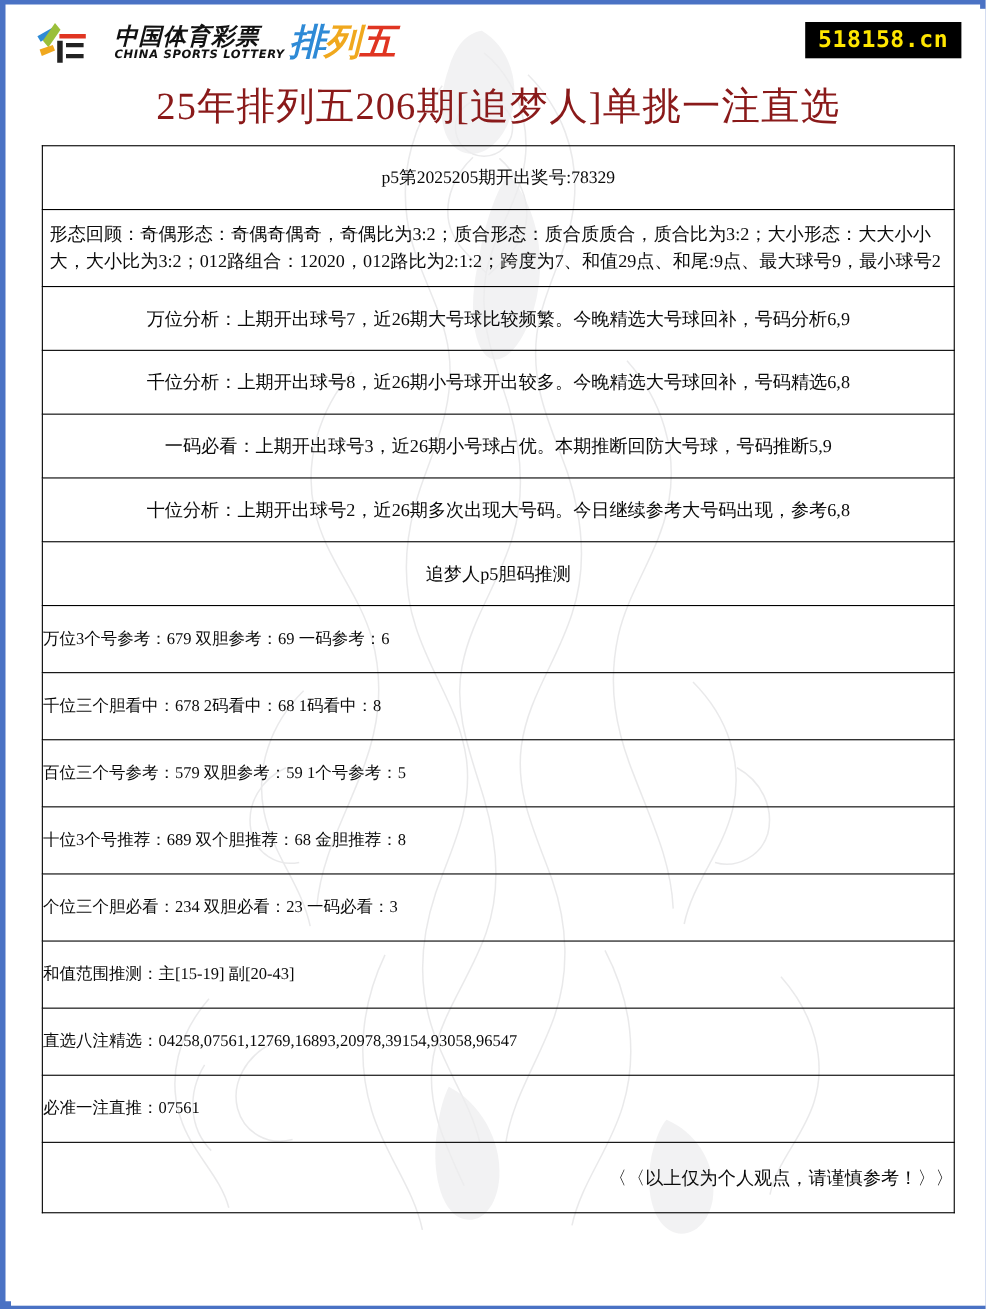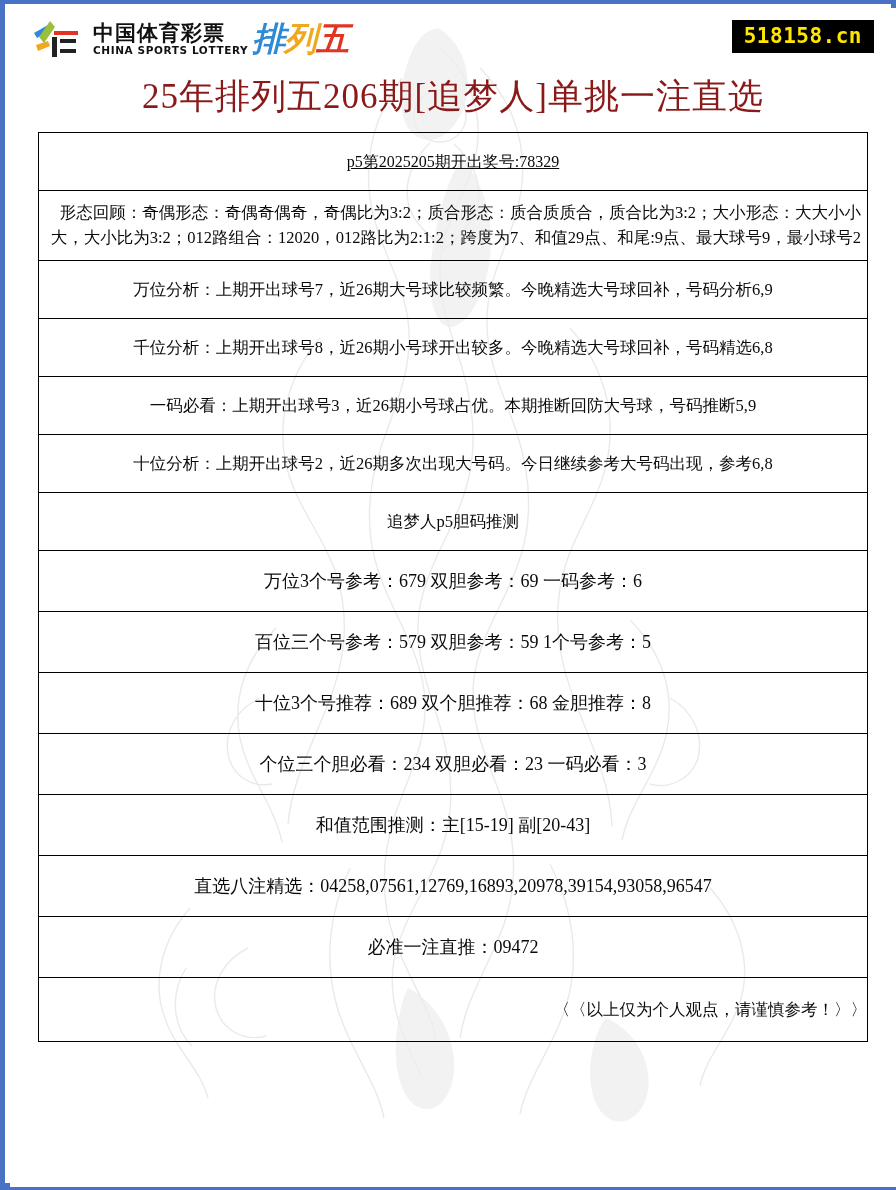--- a/index.html
+++ b/index.html
@@ -43,21 +43,21 @@
     font-family:"DejaVu Sans","Liberation Sans",sans-serif;
     font-weight:700;color:#111;font-size:21px;letter-spacing:1px;
     line-height:22px;
   }
   .logo-en{
     display:block;
     font-family:"DejaVu Sans","Liberation Sans",sans-serif;
     font-weight:700;color:#111;font-size:10.5px;letter-spacing:.6px;
     line-height:13px;
   }
-  .logo-text{margin-left:11px;}
+  .logo-text{margin-left:22px;font-style:italic;}
   .logo-pl5{
     margin-left:4px;
     font-family:Liberation Serif, serif;
     font-weight:700;font-size:33px;line-height:40px;
     font-style:italic;letter-spacing:-1px;
   }
   .logo-pl5 span:nth-child(1){color:#2e8ad6;}
   .logo-pl5 span:nth-child(2){color:#f0a81e;}
   .logo-pl5 span:nth-child(3){color:#e03522;}
   .site-badge{
@@ -85,25 +85,25 @@
   }
   table.grid td{
     border:1px solid #000000;
     padding:0;
   }
   .cell{
     font-size:16.5px;color:#0a0a0a;
     line-height:25px;
     font-family:"Liberation Serif","DejaVu Serif",serif;
   }
-  .r-award{height:57px;line-height:57px;text-align:center;font-size:16px;text-decoration:underline;}
-  .r-para{padding:9px 6px 10px 6px;text-align:right;font-size:16.5px;line-height:25px;}
+  .r-award{height:57px;line-height:57px;text-align:center;font-size:16px;}
+  .r-para{padding:9px 6px 10px 6px;text-align:left;font-size:16.5px;line-height:25px;}
   .r-ana{height:57px;line-height:57px;text-align:center;font-size:16.5px;}
   .r-sec{height:57px;line-height:57px;text-align:center;font-size:16.5px;}
-  .r-pick{height:60px;line-height:60px;text-align:center;font-size:18px;}
+  .r-pick{height:60px;line-height:60px;text-align:left;font-size:15px;}
   .r-foot{height:63px;line-height:63px;text-align:right;font-size:16.5px;}
 </style>
 </head>
 <body>
 
 <div class="page-frame">
   <div class="page-inner">
 
     <svg class="watermark" viewBox="0 0 886 1179" preserveAspectRatio="none">
       <g fill="none" stroke="#b9b9bd" stroke-width="1.4">
@@ -193,20 +193,25 @@
               <div class="cell r-sec">追梦人p5胆码推测</div>
             </td>
         </tr>
         <tr>
           <td>
               <div class="cell r-pick">万位3个号参考：679 双胆参考：69 一码参考：6</div>
             </td>
         </tr>
         <tr>
           <td>
+              <div class="cell r-pick">千位三个胆看中：678 2码看中：68 1码看中：8</div>
+            </td>
+        </tr>
+        <tr>
+          <td>
               <div class="cell r-pick">百位三个号参考：579 双胆参考：59 1个号参考：5</div>
             </td>
         </tr>
         <tr>
           <td>
               <div class="cell r-pick">十位3个号推荐：689 双个胆推荐：68 金胆推荐：8</div>
             </td>
         </tr>
         <tr>
           <td>
@@ -218,21 +223,21 @@
               <div class="cell r-pick">和值范围推测：主[15-19] 副[20-43]</div>
             </td>
         </tr>
         <tr>
           <td>
               <div class="cell r-pick">直选八注精选：04258,07561,12769,16893,20978,39154,93058,96547</div>
             </td>
         </tr>
         <tr>
           <td>
-              <div class="cell r-pick">必准一注直推：09472</div>
+              <div class="cell r-pick">必准一注直推：07561</div>
             </td>
         </tr>
         <tr>
           <td>
               <div class="cell r-foot">〈〈以上仅为个人观点，请谨慎参考！〉〉</div>
             </td>
         </tr>
       </tbody>
     </table>
 

